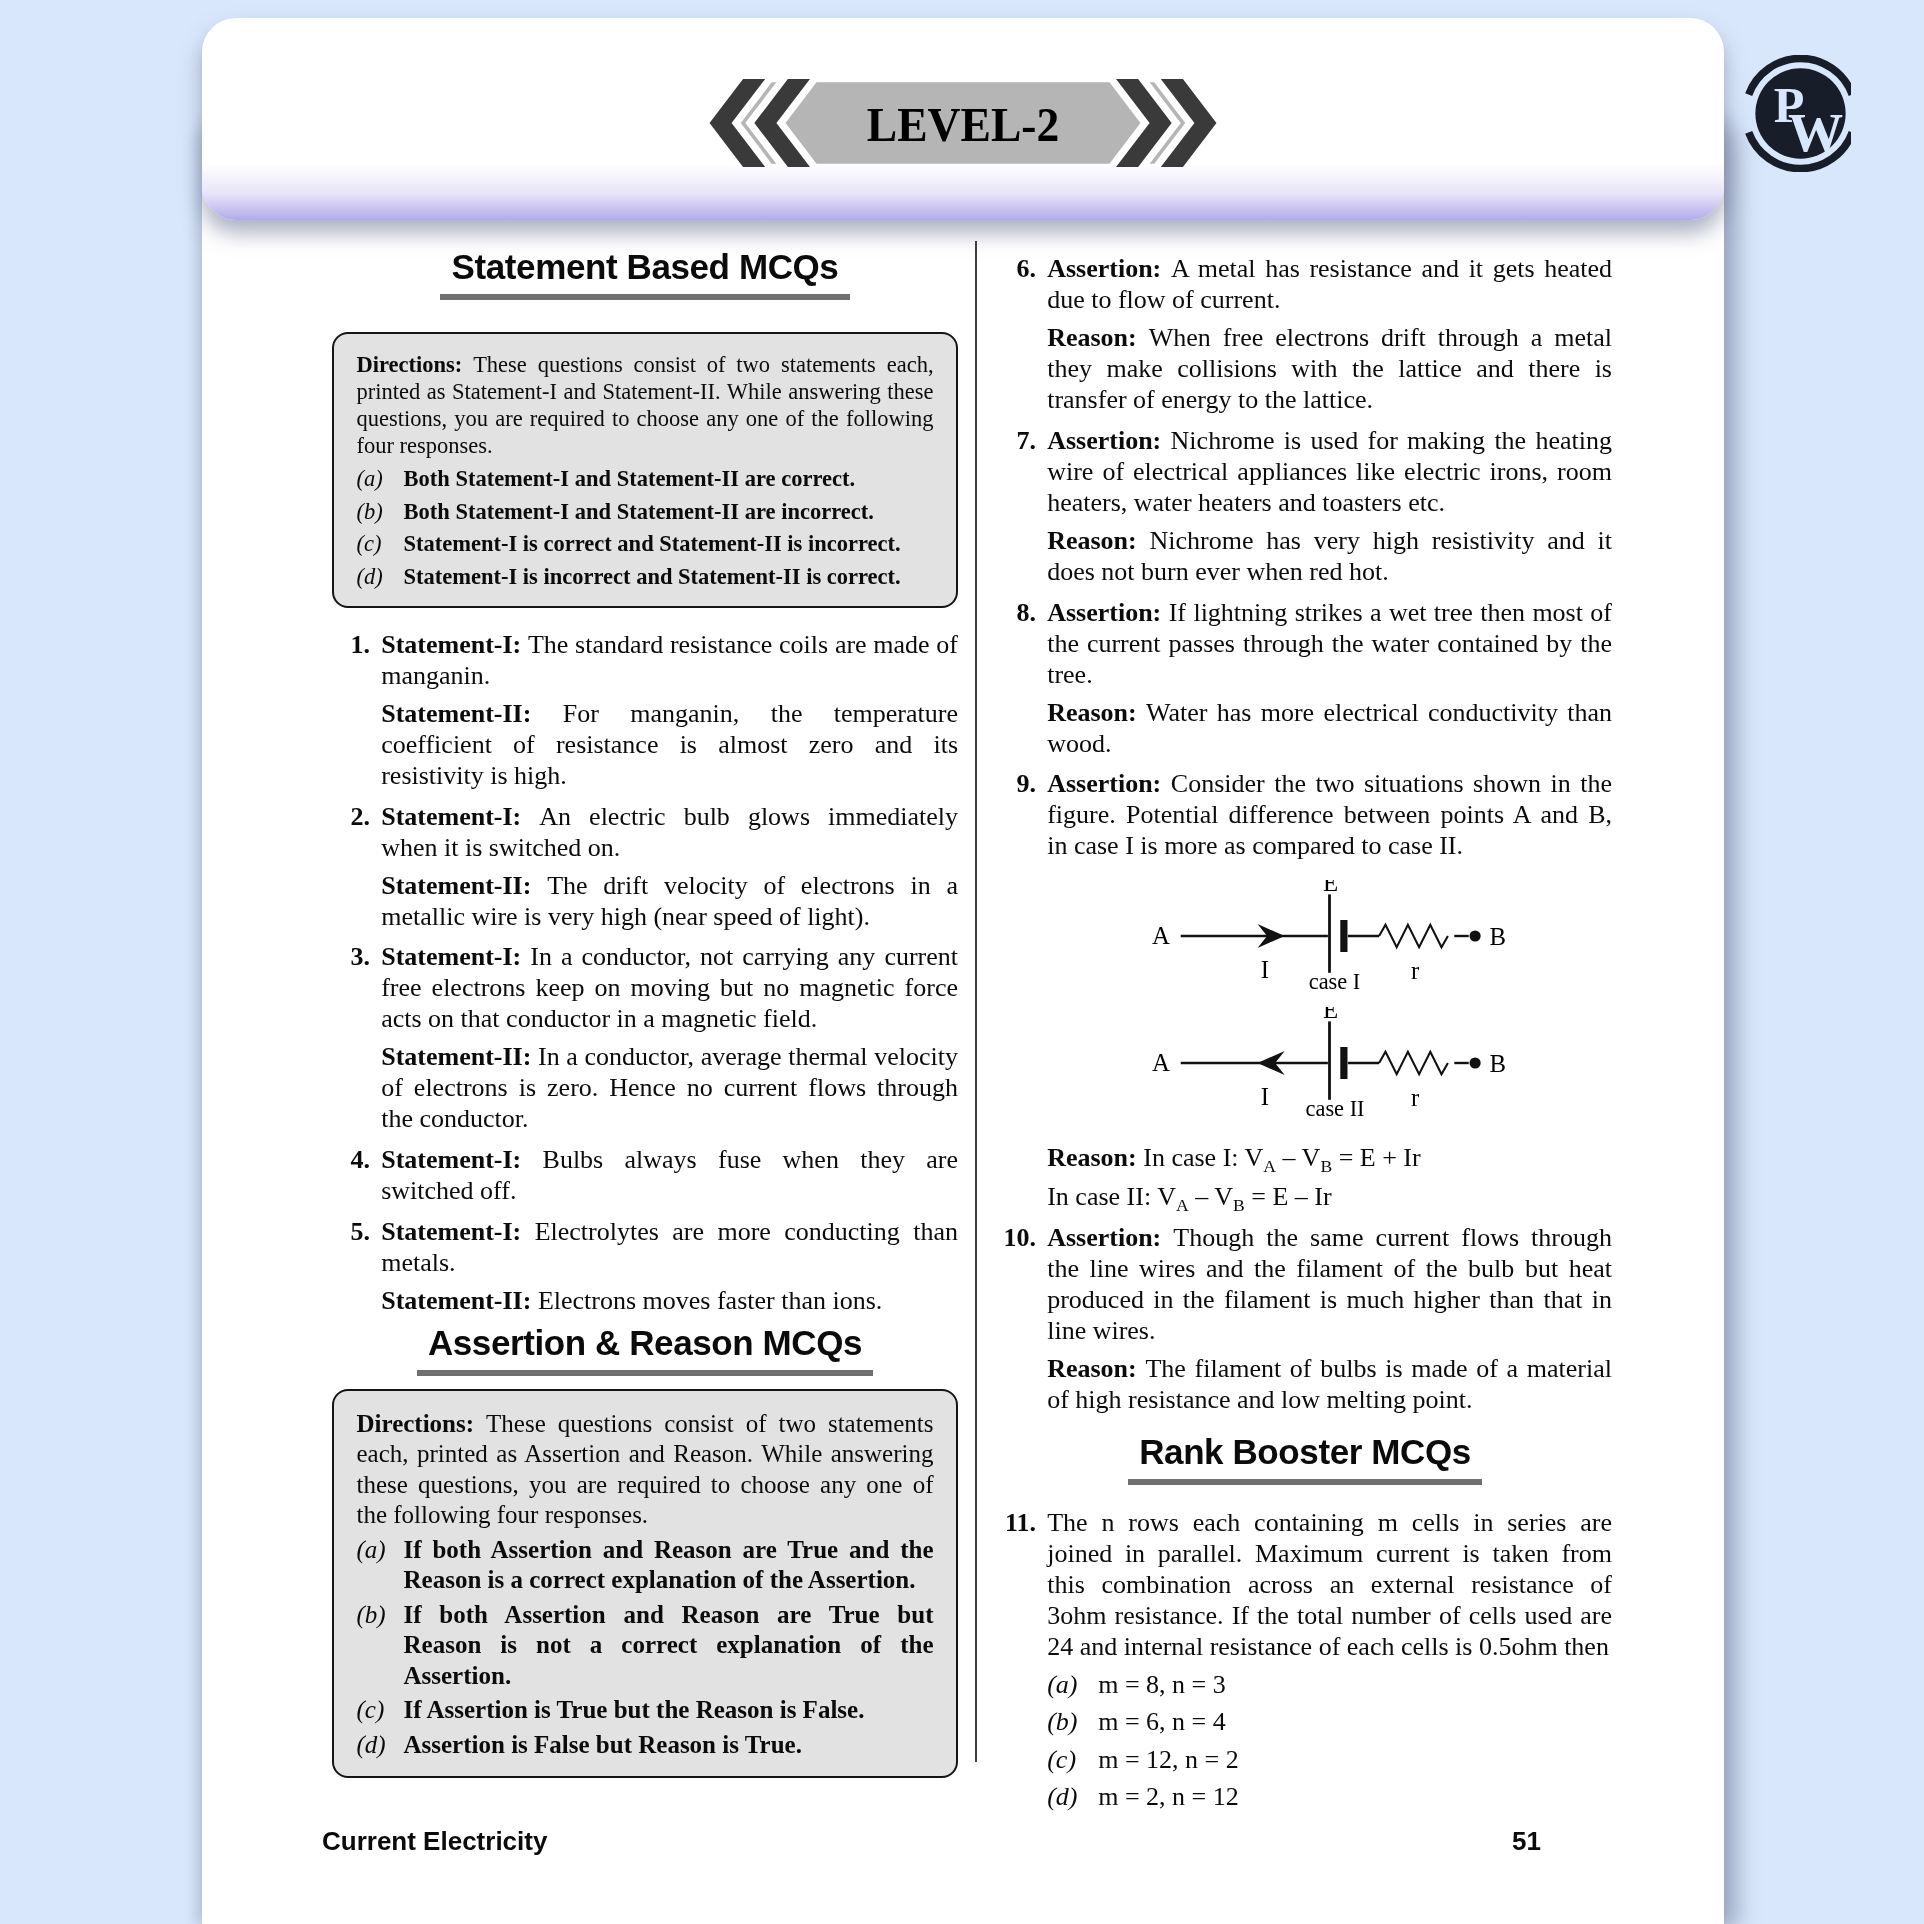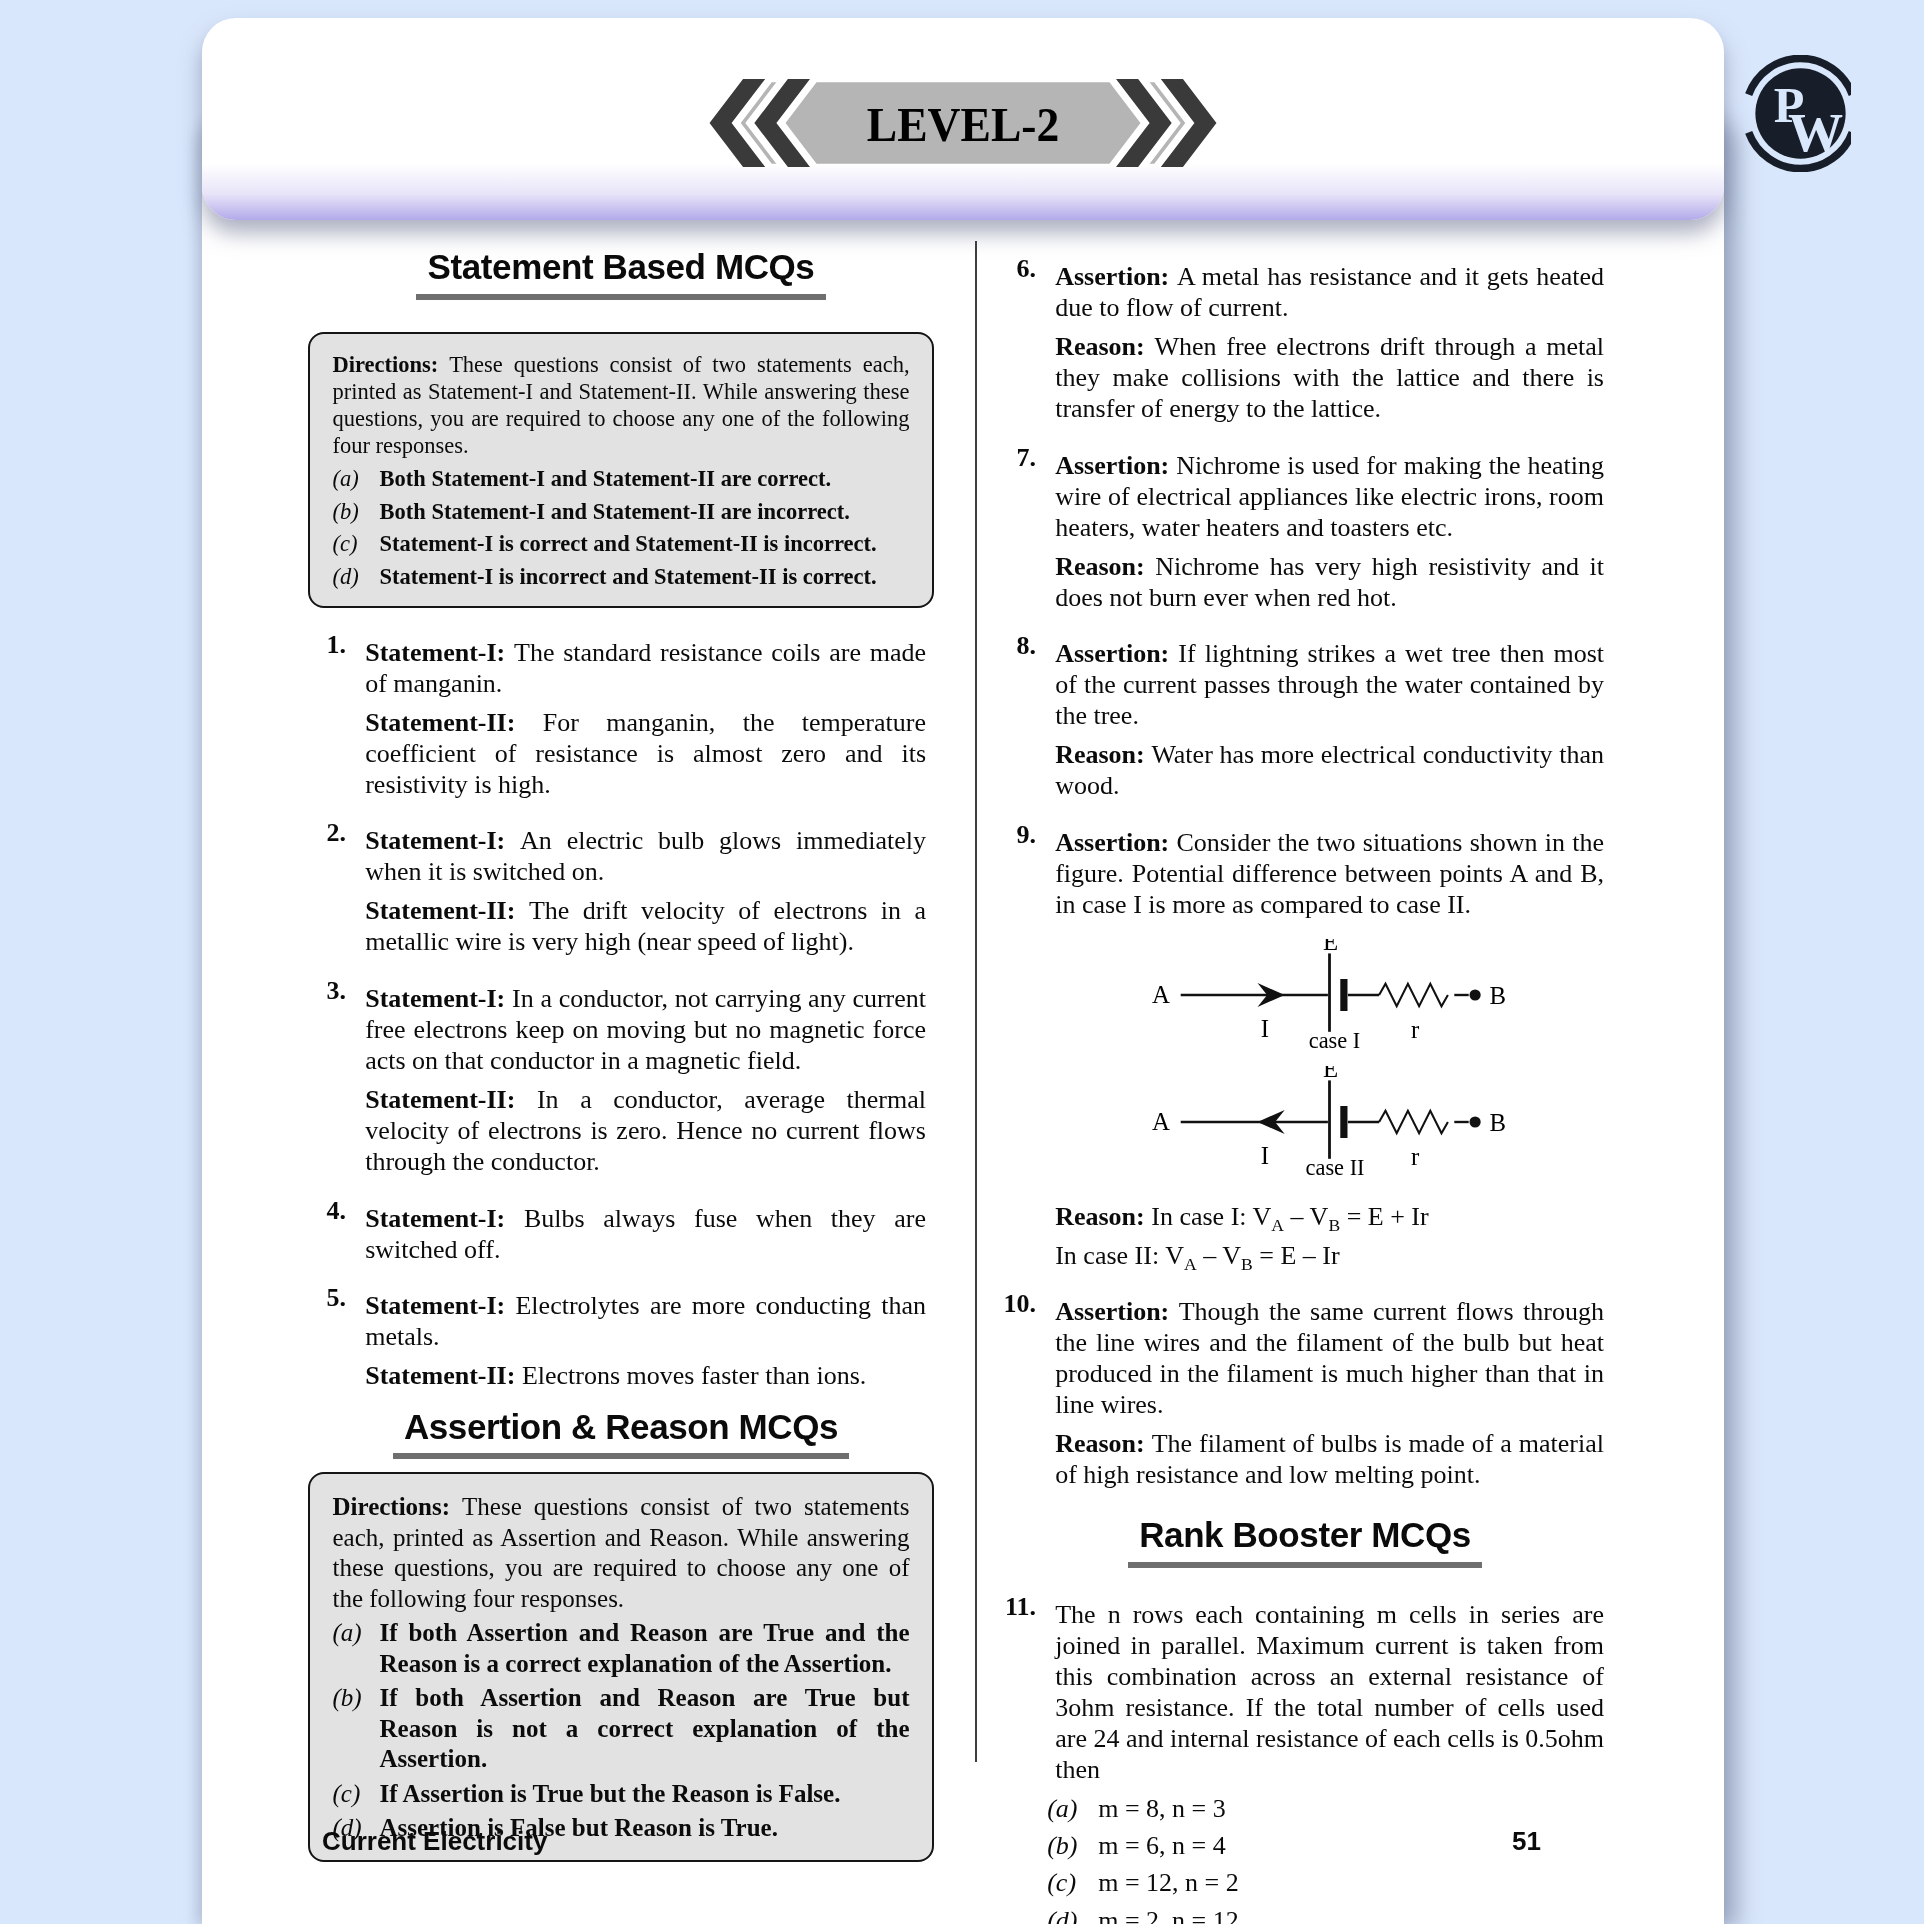--- a/index.html
+++ b/index.html
@@ -9,21 +9,21 @@
   .main-page{position:absolute;left:202px;top:112px;width:1522px;height:1813px;background:#ffffff;
              border-radius:34px 34px 0 0;
              box-shadow:13px 3.2px 22.5px rgba(100,112,140,.55),-6.4px 0 11.2px rgba(130,142,168,.32);}
   
   .header-card{position:absolute;left:202px;top:17.6px;width:1522px;height:202px;border-radius:34px;
                background:linear-gradient(180deg,#ffffff 0%,#ffffff 72%,#e8e4f9 87%,#b2aae9 100%);
                box-shadow:0 13px 21px rgba(104,112,142,.55);}
   .banner-svg{position:absolute;left:50%;transform:translateX(-50%);top:61px;width:549px;height:88px;}
   .pw-logo{position:absolute;left:1742px;top:55px;width:117px;height:117px;}
   
-  .col-left{position:absolute;left:308px;top:249px;width:626px;}
+  .col-left{position:absolute;left:332px;top:249px;width:626px;}
   .col-right{position:absolute;left:998px;top:253px;width:614px;}
   .divider{position:absolute;left:975px;top:241px;width:2.4px;height:1521px;background:#3e3e3e;}
   
   .section-head{text-align:center;margin:0;}
   .head-inner{display:inline-block;font-family:"Liberation Sans","DejaVu Sans",sans-serif;font-weight:bold;
               font-size:35px;line-height:1.05;border-bottom:6.4px solid #6f6f6f;padding:0 11.2px 8px;letter-spacing:-0.4px;}
   .head2{margin-top:9.6px;}
   .head3{margin-top:19px;margin-bottom:22.5px;}
   
   .dirbox{background:#e2e2e2;border:2.4px solid #151515;border-radius:16px;padding:17.6px 22.5px 16px;}
@@ -33,21 +33,21 @@
   .dirbox .opt{display:flex;font-weight:bold;}
   .dirbox1 .opt{margin-top:5.6px;}
   .dirbox2 .opt{margin-top:4px;}
   .optletter{flex:0 0 47px;font-weight:bold;}
   .optletter i{font-weight:normal;}
   .opttext{flex:1;text-align:justify;}
   
   .q{display:flex;margin-bottom:9.6px;font-size:26px;line-height:31px;}
   .qnum{flex:0 0 38px;font-weight:bold;text-align:right;padding-right:11.2px;}
   .qbody{flex:1;}
-  .qbody p{margin:8px;text-align:justify;}
+  .qbody p{margin:0;text-align:justify;}
   .qbody p.p2{margin-top:7.2px;}
   b.lead{font-weight:bold;}
   
   .fig{text-align:center;}
   .fig1{margin-top:19px;}
   .fig2{margin-top:8px;}
   .formula{margin-top:16px !important;text-align:left !important;}
   .formula2{margin-top:8px !important;text-align:left !important;}
   sub{font-size:17.6px;line-height:0;}
   

